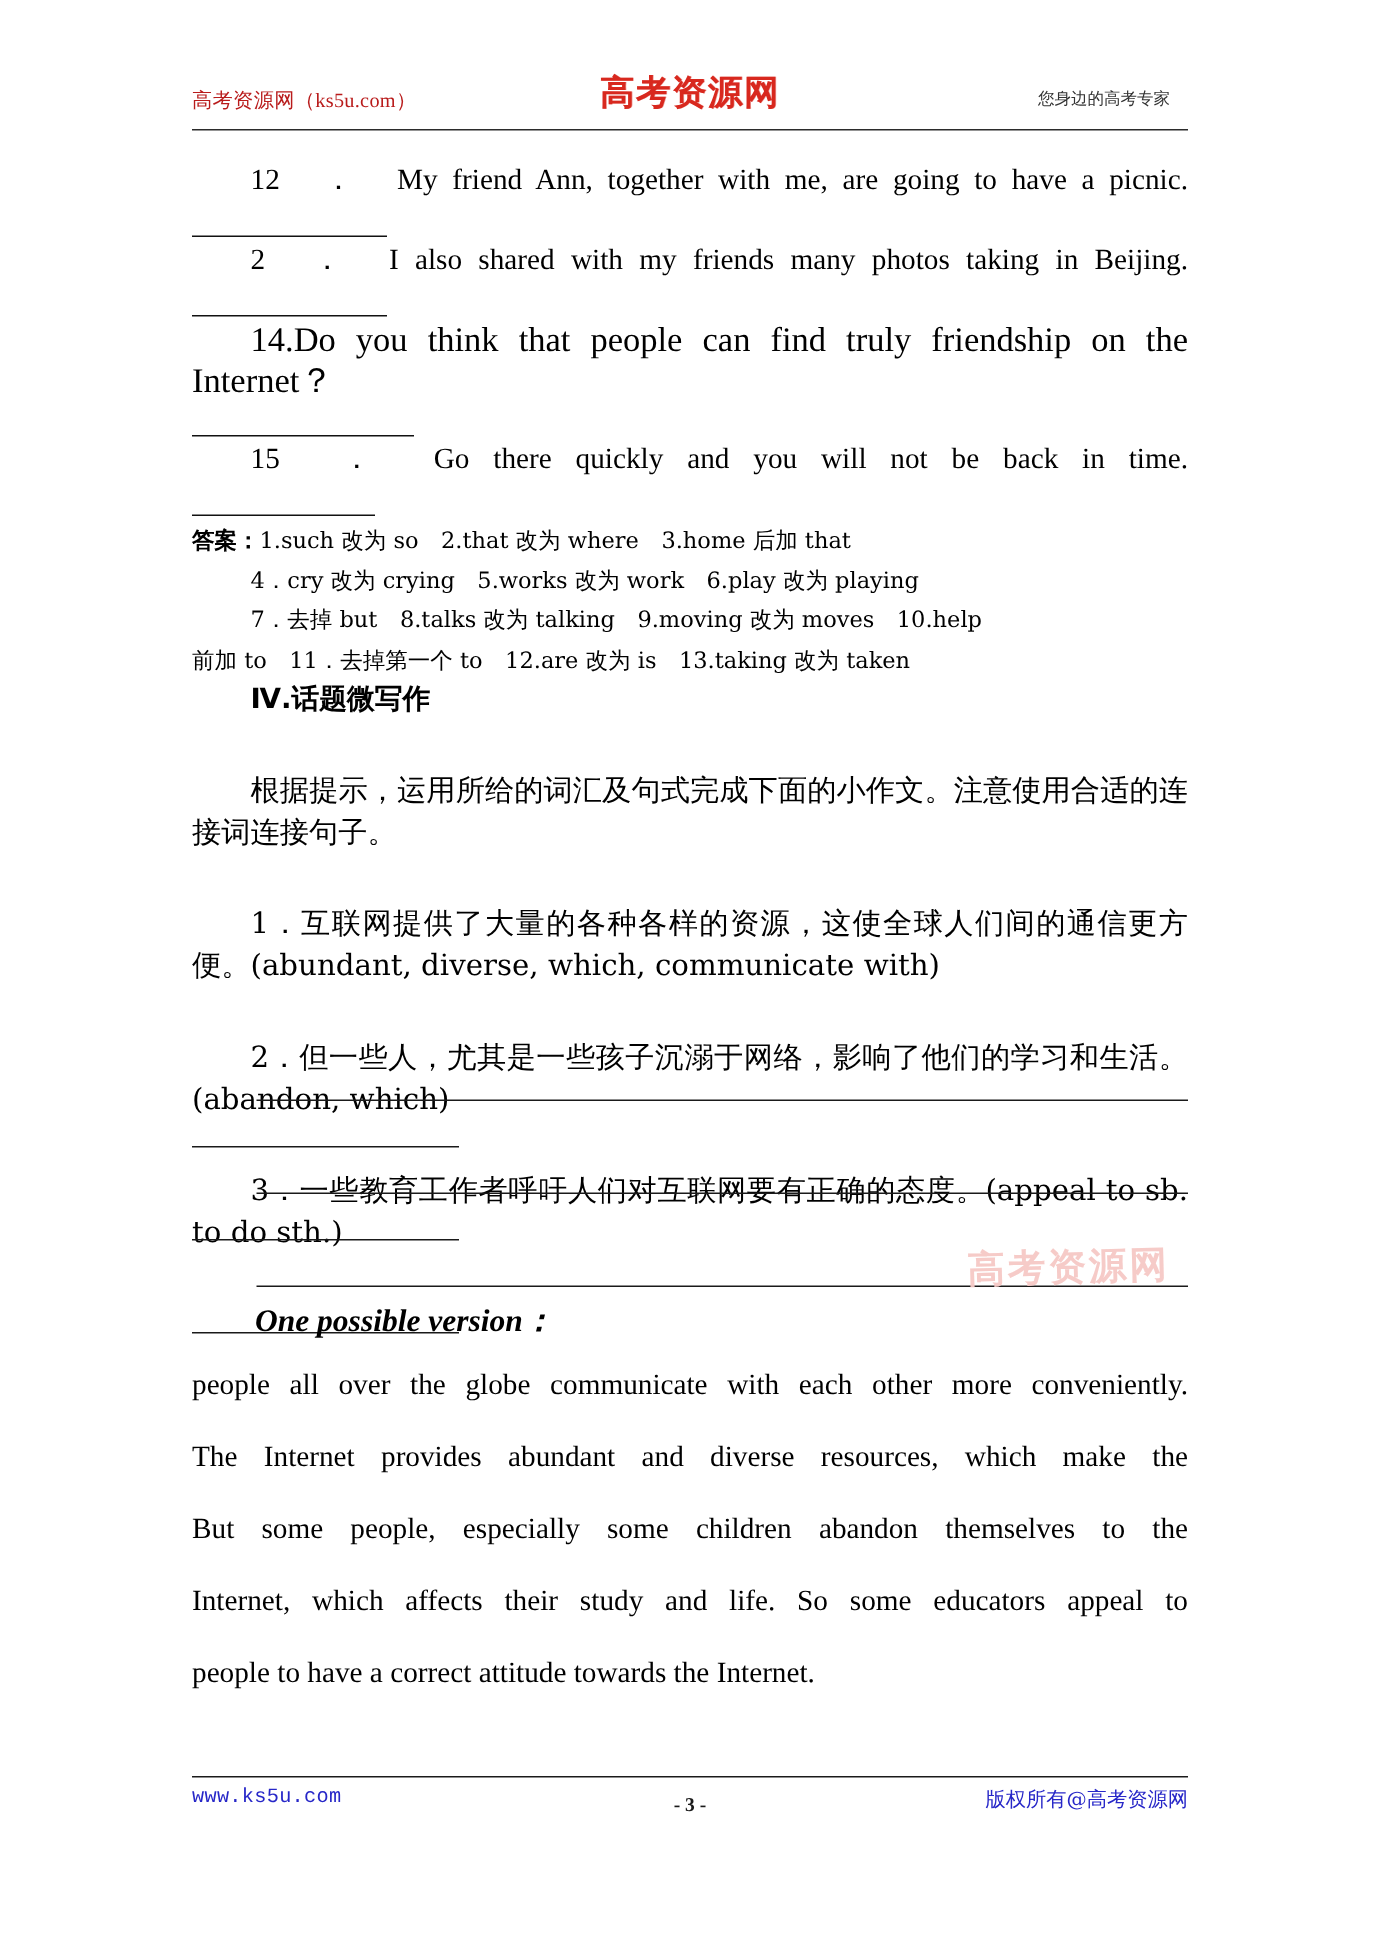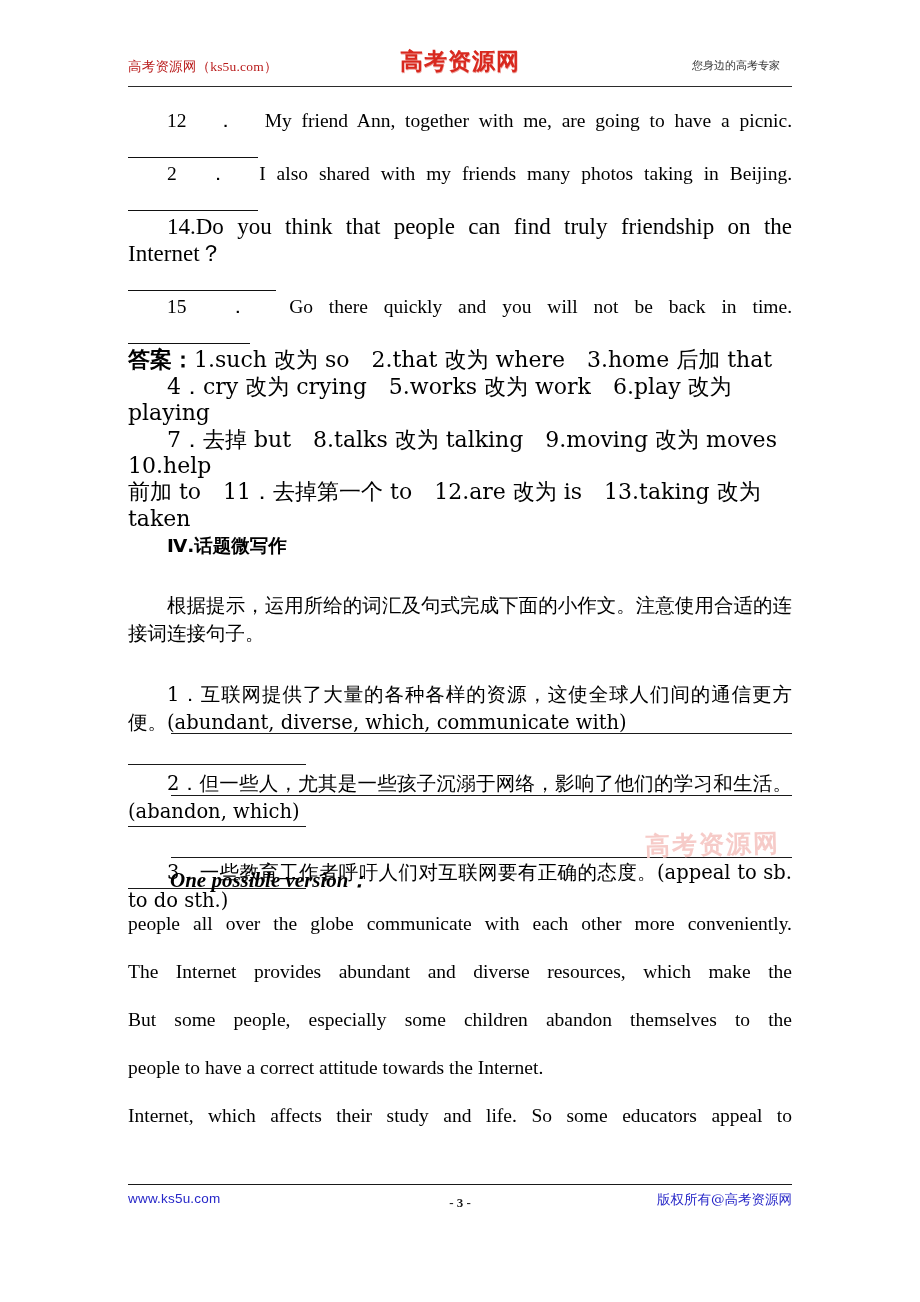--- a/index.html
+++ b/index.html
@@ -102,21 +102,21 @@
     border-bottom: 1.3px solid #111;
     vertical-align: -3px;
   }
   .blank-inline.short { width: 122px; }
   .blank-inline.wide  { width: 148px; }
 
   
   .q-num { letter-spacing: 0; }
 
   
-  .ans-block { font-size: 22px; line-height: 26.4px; }
+  .ans-block { font-size: 15px; line-height: 26.4px; }
   .ans-label { font-weight: bold; }
   .cn { font-family: "DejaVu Sans", "Liberation Sans", sans-serif; }
   .cn-serif { font-family: "DejaVu Serif", "Liberation Serif", serif; }
 
   .sec-head {
     font-family: "DejaVu Sans", "Liberation Sans", sans-serif;
     font-weight: bold;
     font-size: 18.5px;
     line-height: 27px;
   }
@@ -209,21 +209,21 @@
   .footer {
     position: absolute;
     left: 128px;
     top: 1189px;
     width: 664px;
     height: 24px;
   }
   .ftr-left {
     position: absolute;
     left: 0; top: 2px;
-    font-family: Liberation Sans, sans-serif;
+    font-family: Liberation Mono, monospace;
     font-size: 13.5px;
     color: #2727c8;
     letter-spacing: 0.2px;
     white-space: nowrap;
   }
   .ftr-center {
     position: absolute;
     left: 50%;
     top: 6px;
     transform: translateX(-50%);
@@ -306,22 +306,22 @@
   </div>
 
   <div class="watermark">高考资源网</div>
 
   <div class="version-head">One possible version：</div>
 
   <div class="version-body">
     <p class="vp">people all over the globe communicate with each other more conveniently.</p>
     <p class="vp">The Internet provides abundant and diverse resources, which make the</p>
     <p class="vp">But some people, especially some children abandon themselves to the</p>
+    <p class="vp">Internet, which affects their study and life. So some educators appeal to</p>
     <p class="vp last">people to have a correct attitude towards the Internet.</p>
-    <p class="vp">Internet, which affects their study and life. So some educators appeal to</p>
   </div>
 
   <div class="ftr-rule"></div>
   <div class="footer">
     <div class="ftr-left">www.ks5u.com</div>
     <div class="ftr-center">- 3 -</div>
     <div class="ftr-right">版权所有@高考资源网</div>
   </div>
 
 </div>

